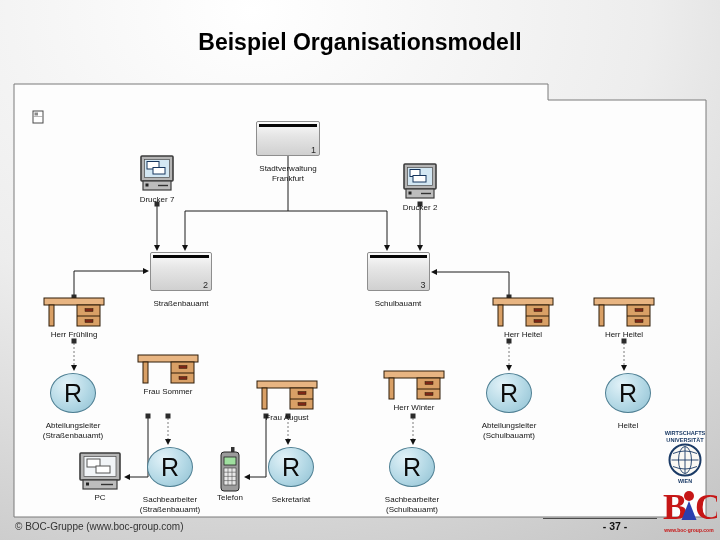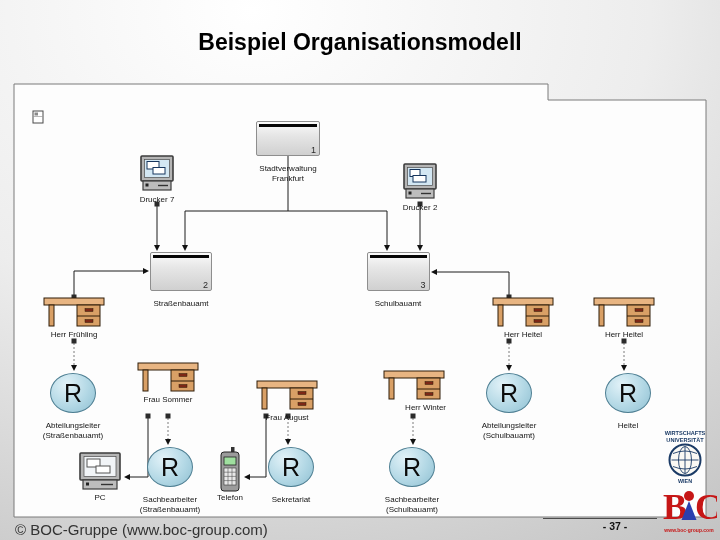--- a/index.html
+++ b/index.html
@@ -22,21 +22,21 @@
   .unitbox .bar{position:absolute;top:2px;left:2px;right:2px;height:3px;background:#050505;}
   .unitbox .num{position:absolute;bottom:0px;right:3px;font-size:9px;color:#2a2a2a;}
   .role{
     margin:0 auto;width:46px;height:40px;border-radius:50%;
     background:radial-gradient(circle at 35% 28%, #e2f2f8 0%, #b3d8e5 55%, #8fc0d2 100%);
     border:1px solid #4e7f93;box-sizing:border-box;
     display:flex;align-items:center;justify-content:center;
   }
   .role span{font-size:25px;line-height:25px;color:#0b0b0b;}
   .mt2{margin-top:8px;}
-  .footer-copy{position:absolute;left:15px;top:521px;font-size:15px;color:#333;}
+  .footer-copy{position:absolute;left:15px;top:521px;font-size:10px;color:#333;}
   .pageline{position:absolute;left:543px;top:518px;width:114px;border-top:1px solid #4c4c4c;}
   .pagenum{position:absolute;left:575px;top:520px;width:80px;text-align:center;font-size:10.5px;font-weight:600;color:#111;}
   .icon-block{display:block;margin:0 auto;}
 </style>
 </head>
 <body>
 
 <div class="title">Beispiel Organisationsmodell</div>
 
 <svg class="layer" width="720" height="540">
@@ -198,21 +198,21 @@
 </div>
 
 <div class="node" style="left:23px;top:373px;width:100px;">
   <div class="role">
       <span>R</span>
     </div>
   <div class="lbl mt2">Abteilungsleiter</div>
   <div class="lbl">(Straßenbauamt)</div>
 </div>
 
-<div class="node" style="left:136px;top:357px;width:64px;">
+<div class="node" style="left:136px;top:349px;width:64px;">
   <svg width="62" height="38" class="icon-block">
     <rect x="1" y="6" width="60" height="7" fill="#e8b582" stroke="#2f1c08"></rect>
     <rect x="6" y="13" width="5" height="21" fill="#d9a066" stroke="#2f1c08"></rect>
     <rect x="34" y="13" width="23" height="21" fill="#d9a066" stroke="#2f1c08"></rect>
     <line x1="34" y1="24" x2="57" y2="24" stroke="#2f1c08"></line>
     <rect x="42" y="16.5" width="8" height="3" fill="#7c2716" stroke="#2f1c08" stroke-width="0.5"></rect>
     <rect x="42" y="27.5" width="8" height="3" fill="#7c2716" stroke="#2f1c08" stroke-width="0.5"></rect>
   </svg>
   <div class="lbl">Frau Sommer</div>
 </div>
@@ -222,21 +222,21 @@
     <rect x="1" y="6" width="60" height="7" fill="#e8b582" stroke="#2f1c08"></rect>
     <rect x="6" y="13" width="5" height="21" fill="#d9a066" stroke="#2f1c08"></rect>
     <rect x="34" y="13" width="23" height="21" fill="#d9a066" stroke="#2f1c08"></rect>
     <line x1="34" y1="24" x2="57" y2="24" stroke="#2f1c08"></line>
     <rect x="42" y="16.5" width="8" height="3" fill="#7c2716" stroke="#2f1c08" stroke-width="0.5"></rect>
     <rect x="42" y="27.5" width="8" height="3" fill="#7c2716" stroke="#2f1c08" stroke-width="0.5"></rect>
   </svg>
   <div class="lbl">Frau August</div>
 </div>
 
-<div class="node" style="left:382px;top:365px;width:64px;text-align:right;">
+<div class="node" style="left:382px;top:365px;width:64px;">
   <svg width="62" height="38" class="icon-block">
     <rect x="1" y="6" width="60" height="7" fill="#e8b582" stroke="#2f1c08"></rect>
     <rect x="6" y="13" width="5" height="21" fill="#d9a066" stroke="#2f1c08"></rect>
     <rect x="34" y="13" width="23" height="21" fill="#d9a066" stroke="#2f1c08"></rect>
     <line x1="34" y1="24" x2="57" y2="24" stroke="#2f1c08"></line>
     <rect x="42" y="16.5" width="8" height="3" fill="#7c2716" stroke="#2f1c08" stroke-width="0.5"></rect>
     <rect x="42" y="27.5" width="8" height="3" fill="#7c2716" stroke="#2f1c08" stroke-width="0.5"></rect>
   </svg>
   <div class="lbl">Herr Winter</div>
 </div>

